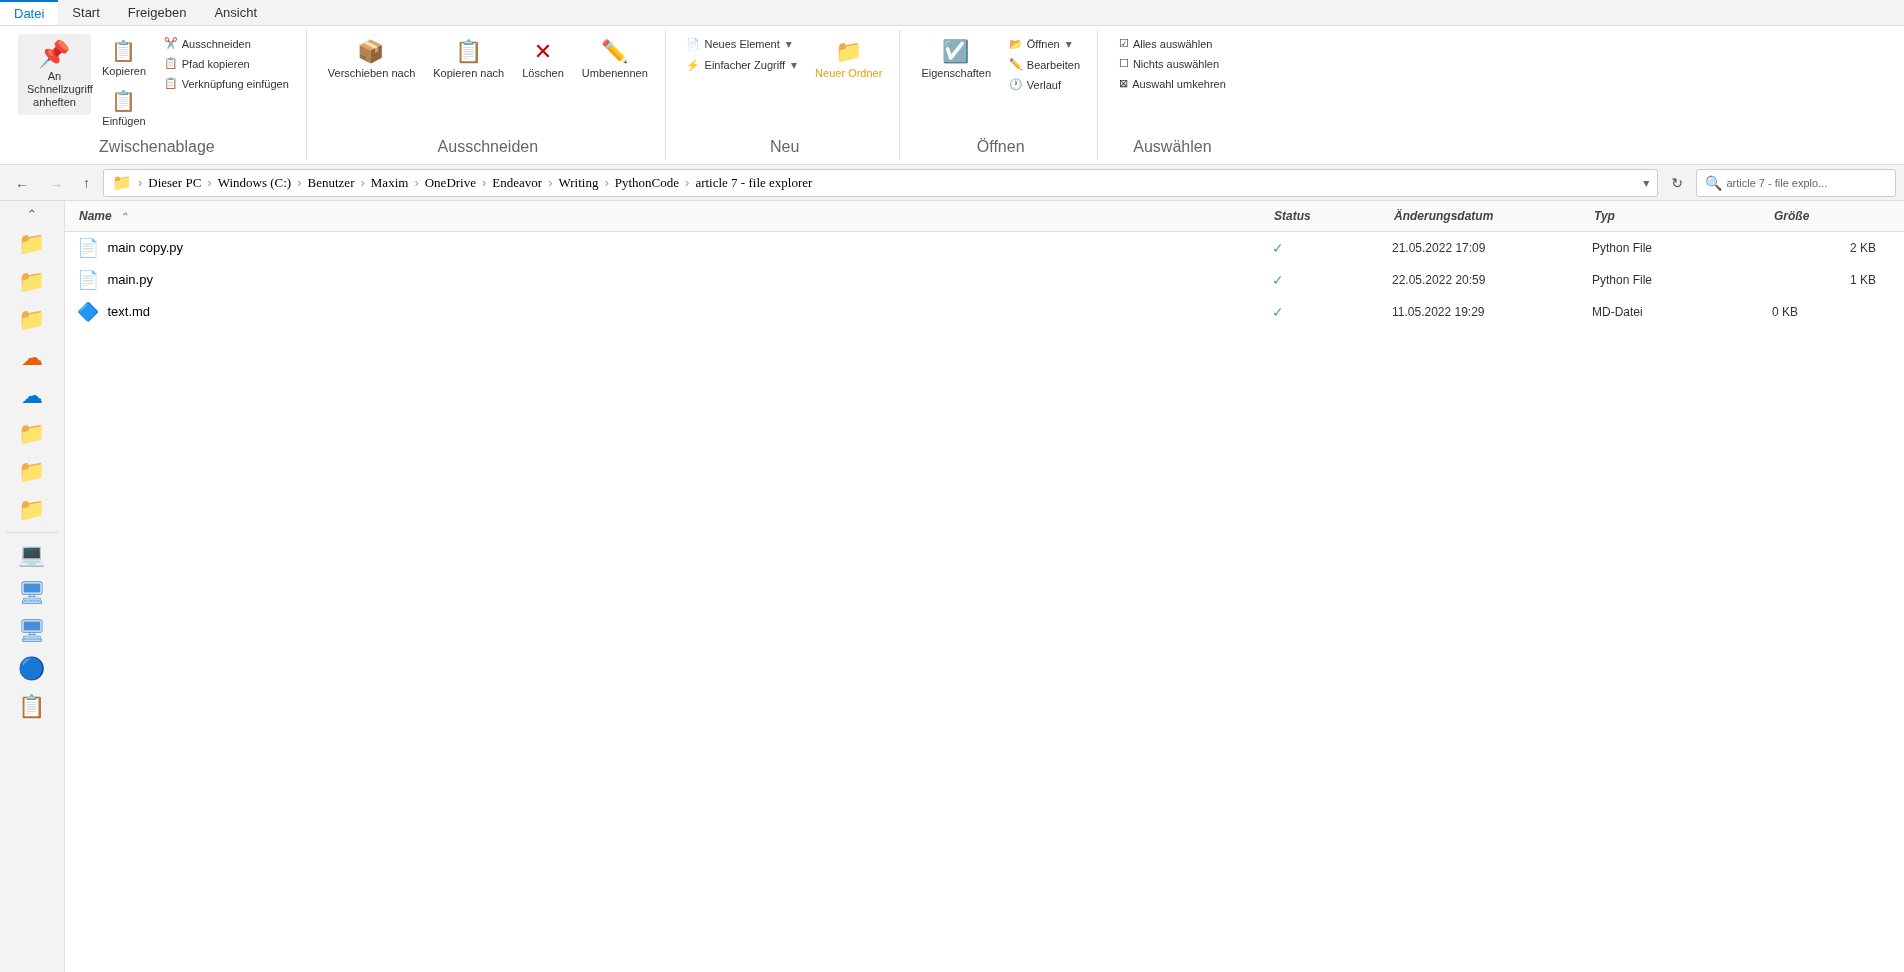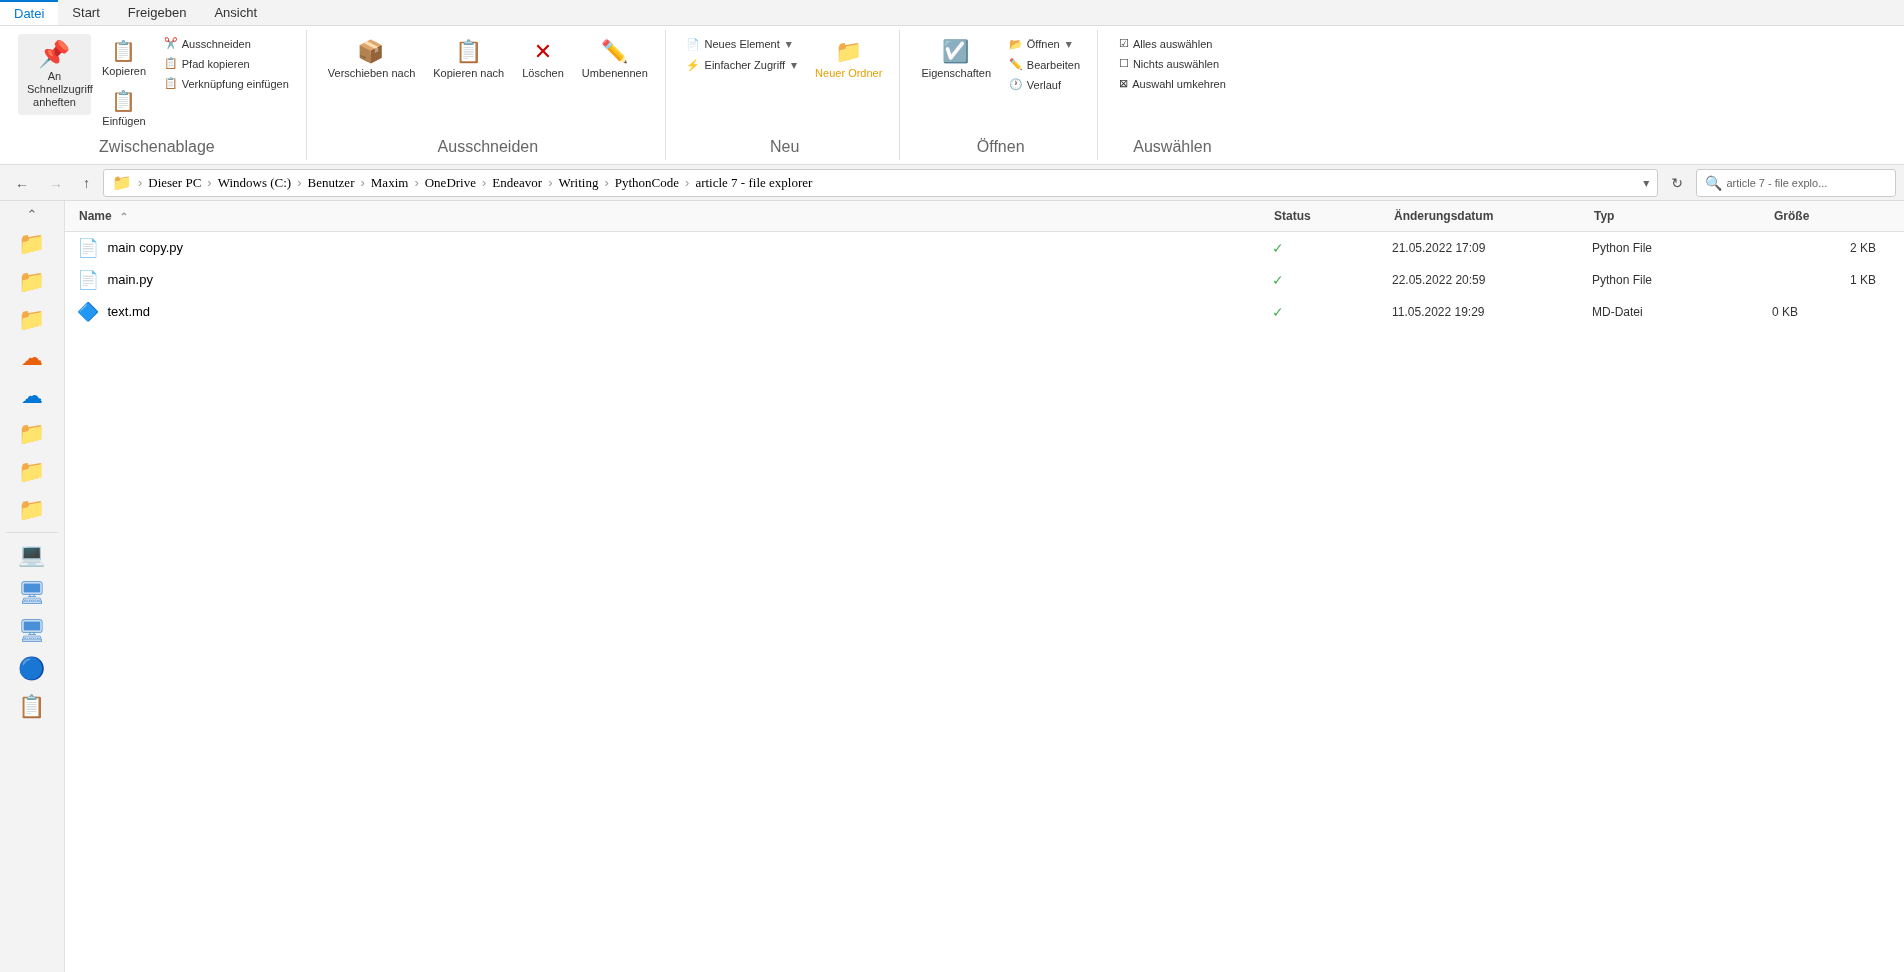--- a/index.html
+++ b/index.html
@@ -40,21 +40,21 @@
     
     .sidebar { width: 65px; background: #f3f3f3; border-right: 1px solid #e0e0e0; overflow: hidden; display: flex; flex-direction: column; align-items: center; padding-top: 4px; gap: 2px; }
     .sidebar-scroll-up { width: 100%; display: flex; justify-content: center; padding: 2px; cursor: pointer; color: #666; }
     .sidebar-item { width: 48px; height: 36px; display: flex; align-items: center; justify-content: center; border-radius: 3px; cursor: pointer; }
     .sidebar-icon { font-size: 22px; }
     .sidebar-divider { width: 80%; height: 1px; background: #ddd; margin: 2px 0; }
 
     
     .file-list { flex: 1; background: #fff; overflow: auto; }
     .file-list-header { display: grid; grid-template-columns: 1fr 120px 200px 180px 120px; padding: 4px 12px; border-bottom: 1px solid #e0e0e0; background: #f9f9f9; position: sticky; top: 0; }
-    .col-header { font-size: 12px; color: #444; font-weight: 600; padding: 4px 2px; display: flex; align-items: center; gap: 8px; cursor: pointer; }
+    .col-header { font-size: 12px; color: #444; font-weight: 600; padding: 4px 2px; display: flex; align-items: center; gap: 8px; cursor: pointer; font-style: italic; }
     .sort-arrow { color: #999; font-size: 10px; }
     .file-row { display: grid; grid-template-columns: 1fr 120px 200px 180px 120px; padding: 2px 12px; cursor: pointer; border-bottom: 1px solid transparent; min-height: 32px; align-items: center; }
     .file-name-cell { display: flex; align-items: center; gap: 8px; font-size: 13px; }
     .file-icon { font-size: 18px; }
     .file-cell { font-size: 12px; color: #333; }
     .status-icon { color: #4caf50; font-size: 14px; }
   </style>
 </head>
 <body>
 

